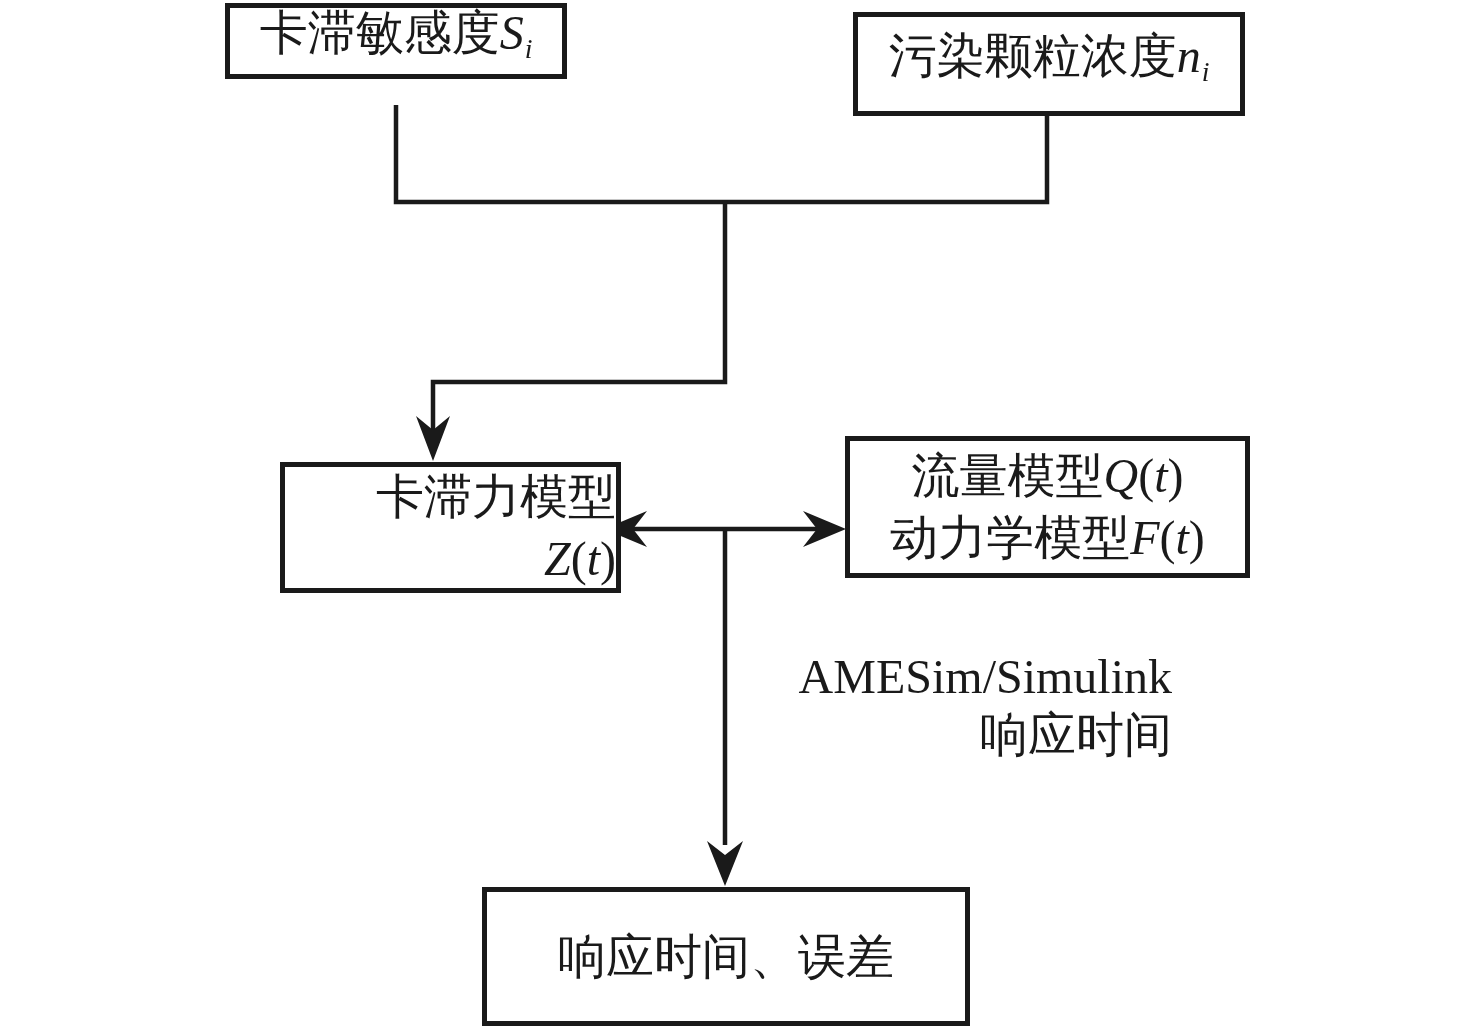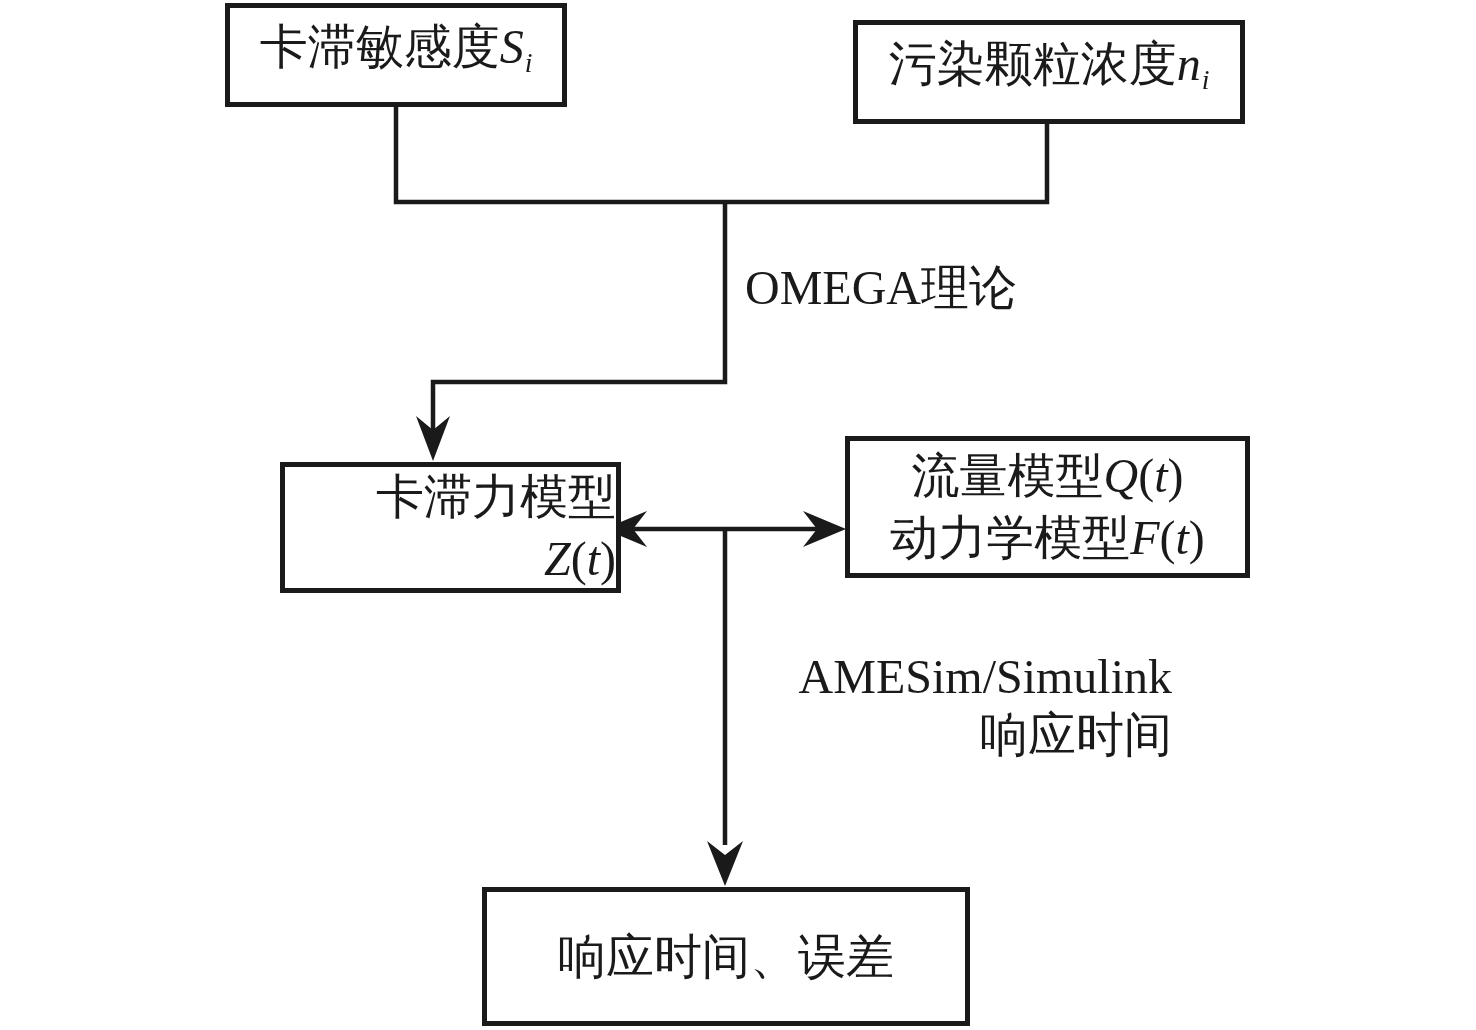--- a/index.html
+++ b/index.html
@@ -60,27 +60,27 @@
     <polygon points="433,461 416,416 433,430 450,416" fill="currentColor"></polygon>
 
     <path d="M618 529 H832" fill="none" stroke="currentColor" stroke-width="4.5"></path>
     <polygon points="604,529 647,511 633,529 647,547" fill="currentColor"></polygon>
     <polygon points="846,529 803,511 817,529 803,547" fill="currentColor"></polygon>
 
     <path d="M725 529 V845" fill="none" stroke="currentColor" stroke-width="4.5"></path>
     <polygon points="725,886 707,841 725,855 743,841" fill="currentColor"></polygon>
   </svg>
 
-  <div class="node" style="left:225px; top:3px; width:342px; height:104px;">
+  <div class="node" style="left:225px; top:3px; width:342px; height:76px;">
     <div>
       <span>卡滞敏感度</span><span class="sym">S</span><span class="sub">i</span>
     </div>
   </div>
 
-  <div class="node" style="left:853px; top:20px; width:392px; height:104px;">
+  <div class="node" style="left:853px; top:12px; width:392px; height:104px;">
     <div>
       <span>污染颗粒浓度</span><span class="sym">n</span><span class="sub">i</span>
     </div>
   </div>
 
   <div class="node" style="left:280px; top:462px; width:341px; height:131px;align-items:flex-end;">
     <div>卡滞力模型</div>
     <div>
       <span class="sym">Z</span><span>(</span><span class="sym">t</span><span>)</span>
     </div>
@@ -92,20 +92,19 @@
     </div>
     <div>
       <span>动力学模型</span><span class="sym">F</span><span>(</span><span class="sym">t</span><span>)</span>
     </div>
   </div>
 
   <div class="node" style="left:482px; top:887px; width:488px; height:139px;gap:34px;">
     <div>响应时间、误差</div>
   </div>
 
-  <div class="elabel" style="left:745px; top:259px;">OMEGA理论</div>
 
   <div class="elabel" style="left:740px; top:648px; width:432px; text-align:right;">
     <div>AMESim/Simulink</div>
     <div>响应时间</div>
   </div>
 
 </div>
 
 </body></html>

